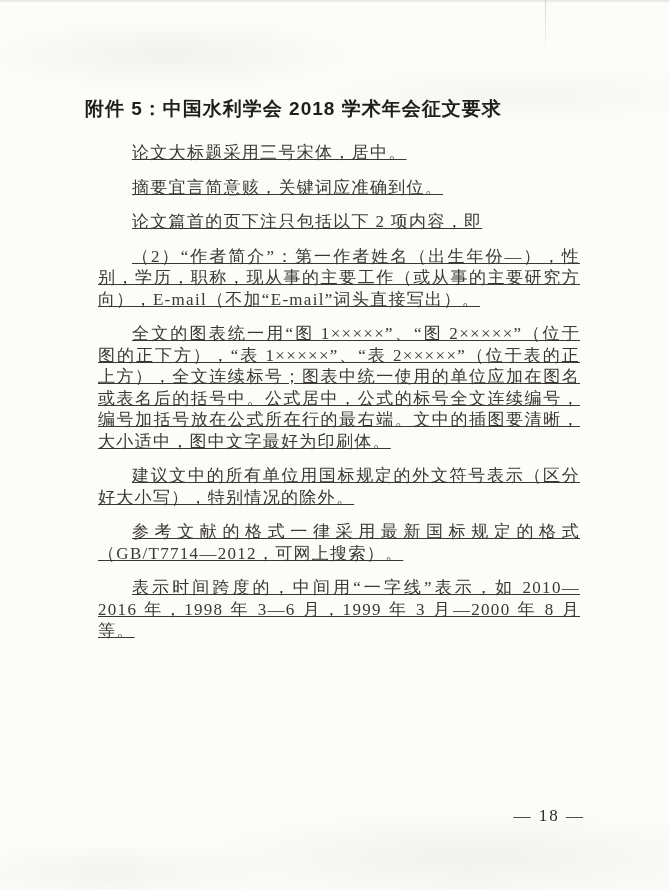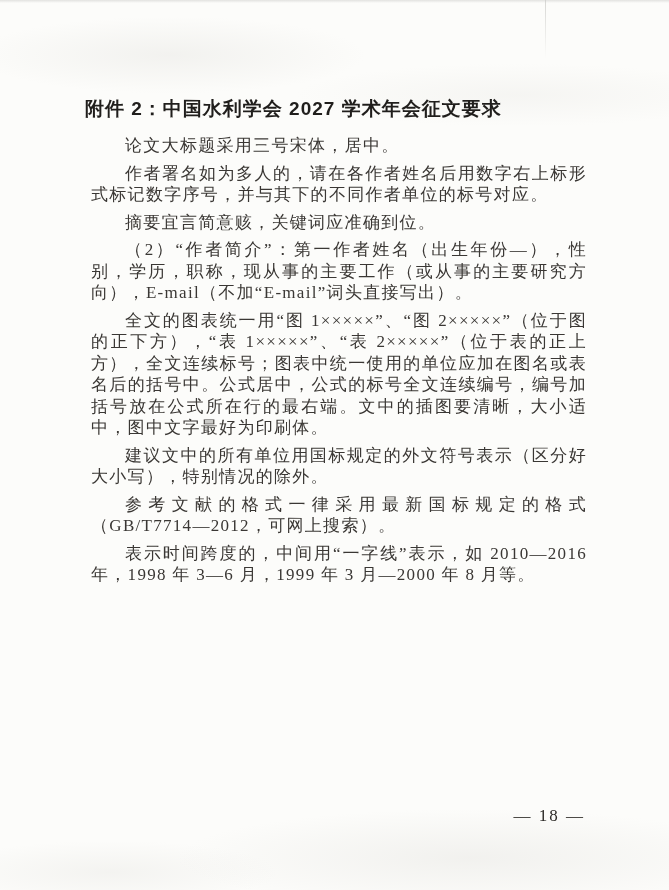--- a/index.html
+++ b/index.html
@@ -52,46 +52,47 @@
     left: 85px;
     top: 129px;
     width: 508px;
     font-size: 17px;
     line-height: 21.5px;
     letter-spacing: 1.3px;
     text-align: justify;
     color: #3a3734;
   }
   .body-text p {
-    margin: 6px;
+    margin: 13px;
     text-indent: 2em;
+    text-decoration: underline;
   }
   .page-number {
     position: absolute;
     top: 806px;
     right: 84px;
     font-size: 17px;
     letter-spacing: 2px;
     color: #2c2a27;
     white-space: nowrap;
   }
 </style>
 </head>
 <body>
 
 <div class="page">
   <div class="scan-edge-top"></div>
   <div class="scan-streak"></div>
 
-  <h1 class="doc-title">附件 2：中国水利学会 2027 学术年会征文要求</h1>
+  <h1 class="doc-title">附件 5：中国水利学会 2018 学术年会征文要求</h1>
 
   <div class="body-text">
     <p>论文大标题采用三号宋体，居中。</p>
-    <p>作者署名如为多人的，请在各作者姓名后用数字右上标形式标记数字序号，并与其下的不同作者单位的标号对应。</p>
     <p>摘要宜言简意赅，关键词应准确到位。</p>
+    <p>论文篇首的页下注只包括以下 2 项内容，即</p>
     <p>（2）“作者简介”：第一作者姓名（出生年份—），性别，学历，职称，现从事的主要工作（或从事的主要研究方向），E-mail（不加“E-mail”词头直接写出）。</p>
     <p>全文的图表统一用“图 1×××××”、“图 2×××××”（位于图的正下方），“表 1×××××”、“表 2×××××”（位于表的正上方），全文连续标号；图表中统一使用的单位应加在图名或表名后的括号中。公式居中，公式的标号全文连续编号，编号加括号放在公式所在行的最右端。文中的插图要清晰，大小适中，图中文字最好为印刷体。</p>
     <p>建议文中的所有单位用国标规定的外文符号表示（区分好大小写），特别情况的除外。</p>
     <p>参考文献的格式一律采用最新国标规定的格式（GB/T7714—2012，可网上搜索）。</p>
     <p>表示时间跨度的，中间用“一字线”表示，如 2010—2016 年，1998 年 3—6 月，1999 年 3 月—2000 年 8 月等。</p>
   </div>
 
   <div class="page-number">— 18 —</div>
 </div>
 

